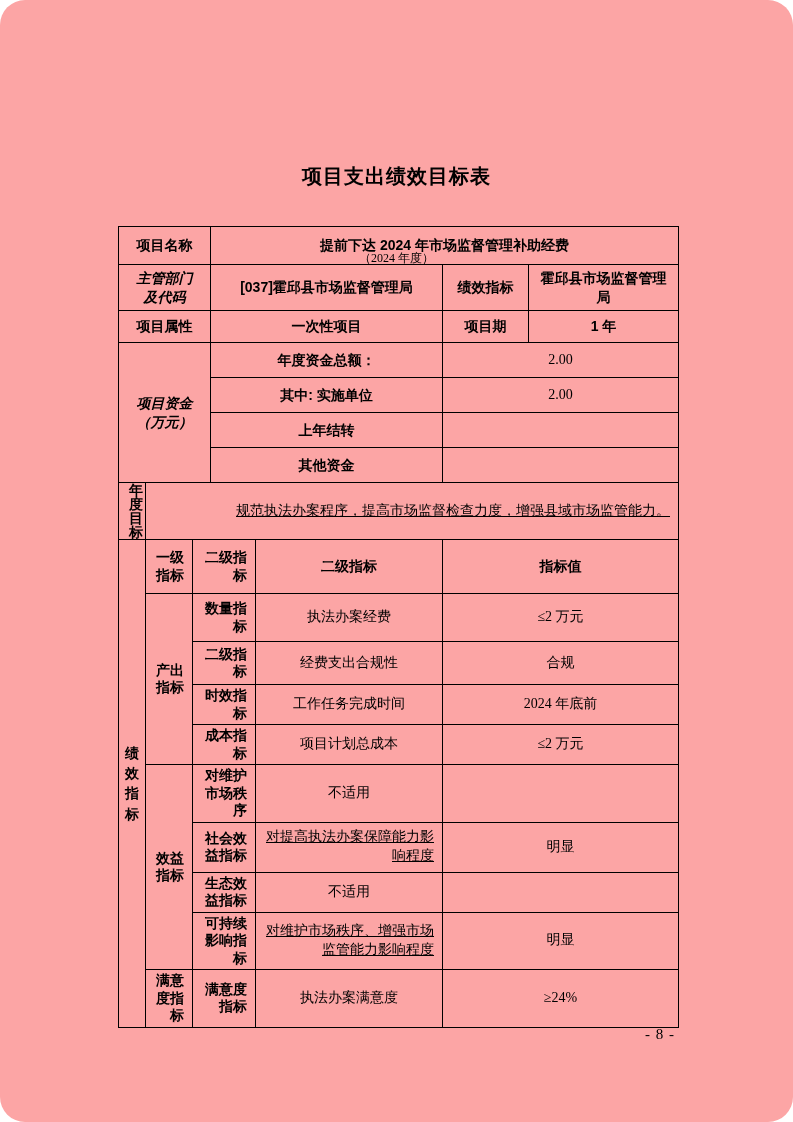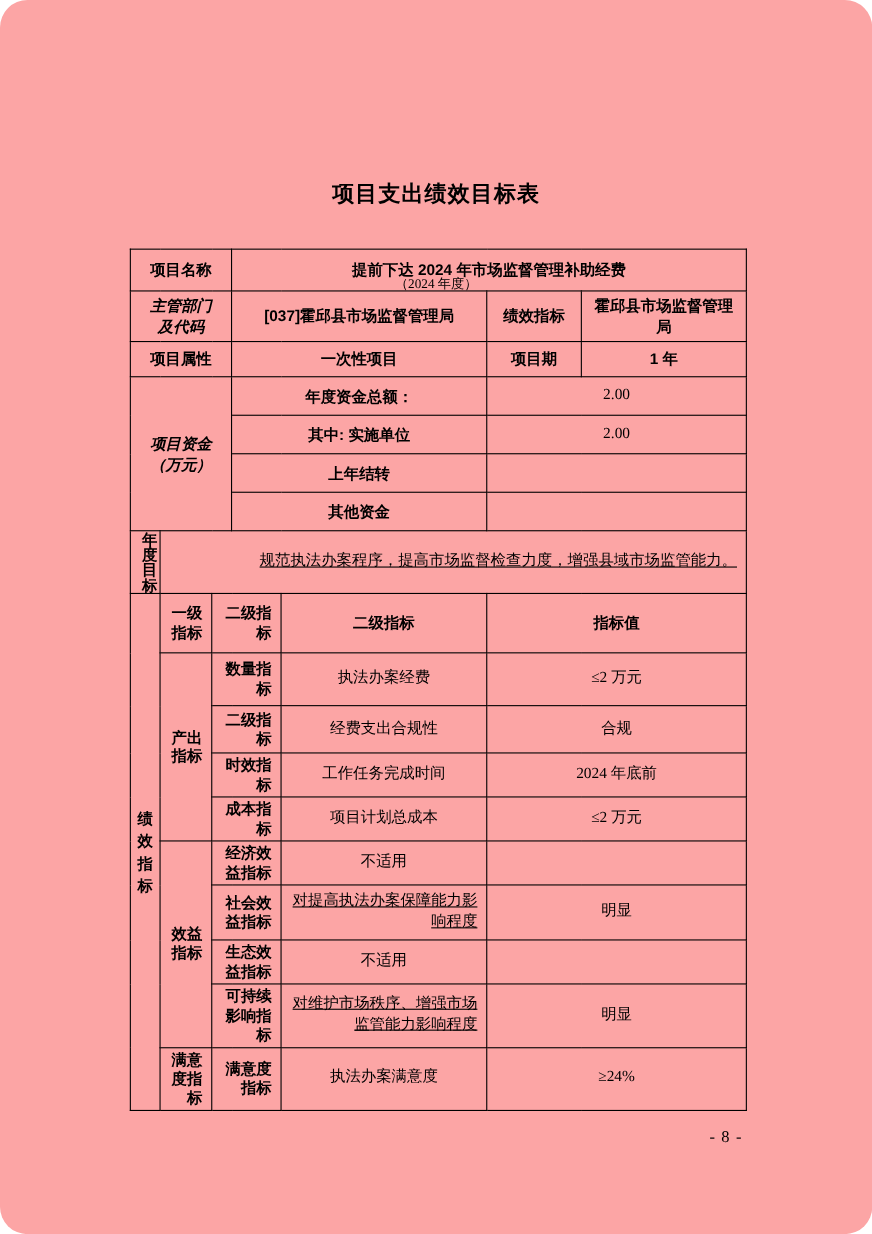--- a/index.html
+++ b/index.html
@@ -155,21 +155,21 @@
         <td colspan="2" class="val">2024 年底前</td>
       </tr>
       <tr style="height:36px">
         <td colspan="2" class="lab wrapnarrow">成本指标</td>
         <td class="val">项目计划总成本</td>
         <td colspan="2" class="val">≤2 万元</td>
       </tr>
 
       <tr style="height:38px">
         <td rowspan="4" class="lab wrapnarrow">效益指标</td>
-        <td colspan="2" class="lab wrapnarrow">经济效益指标</td>
+        <td colspan="2" class="lab wrapnarrow">对维护市场秩序</td>
         <td class="val">不适用</td>
         <td colspan="2" class="val"></td>
       </tr>
       <tr style="height:50px">
         <td colspan="2" class="lab wrapnarrow">社会效益指标</td>
         <td class="val left">对提高执法办案保障能力影响程度</td>
         <td colspan="2" class="val">明显</td>
       </tr>
       <tr style="height:36px">
         <td colspan="2" class="lab wrapnarrow">生态效益指标</td>

